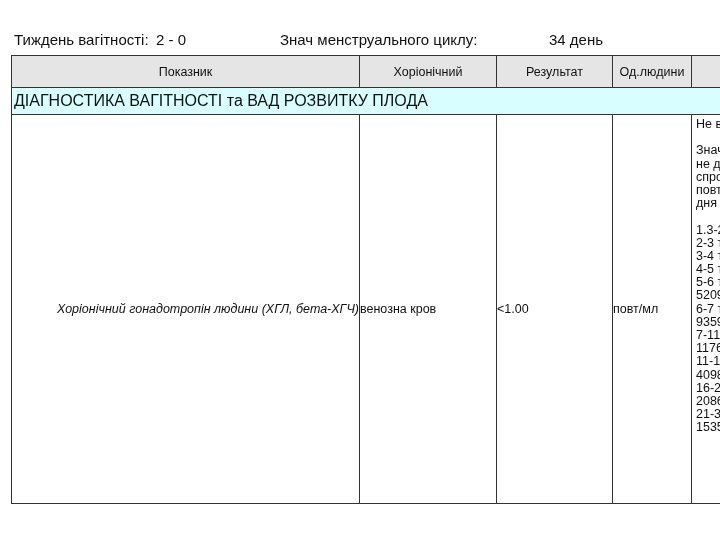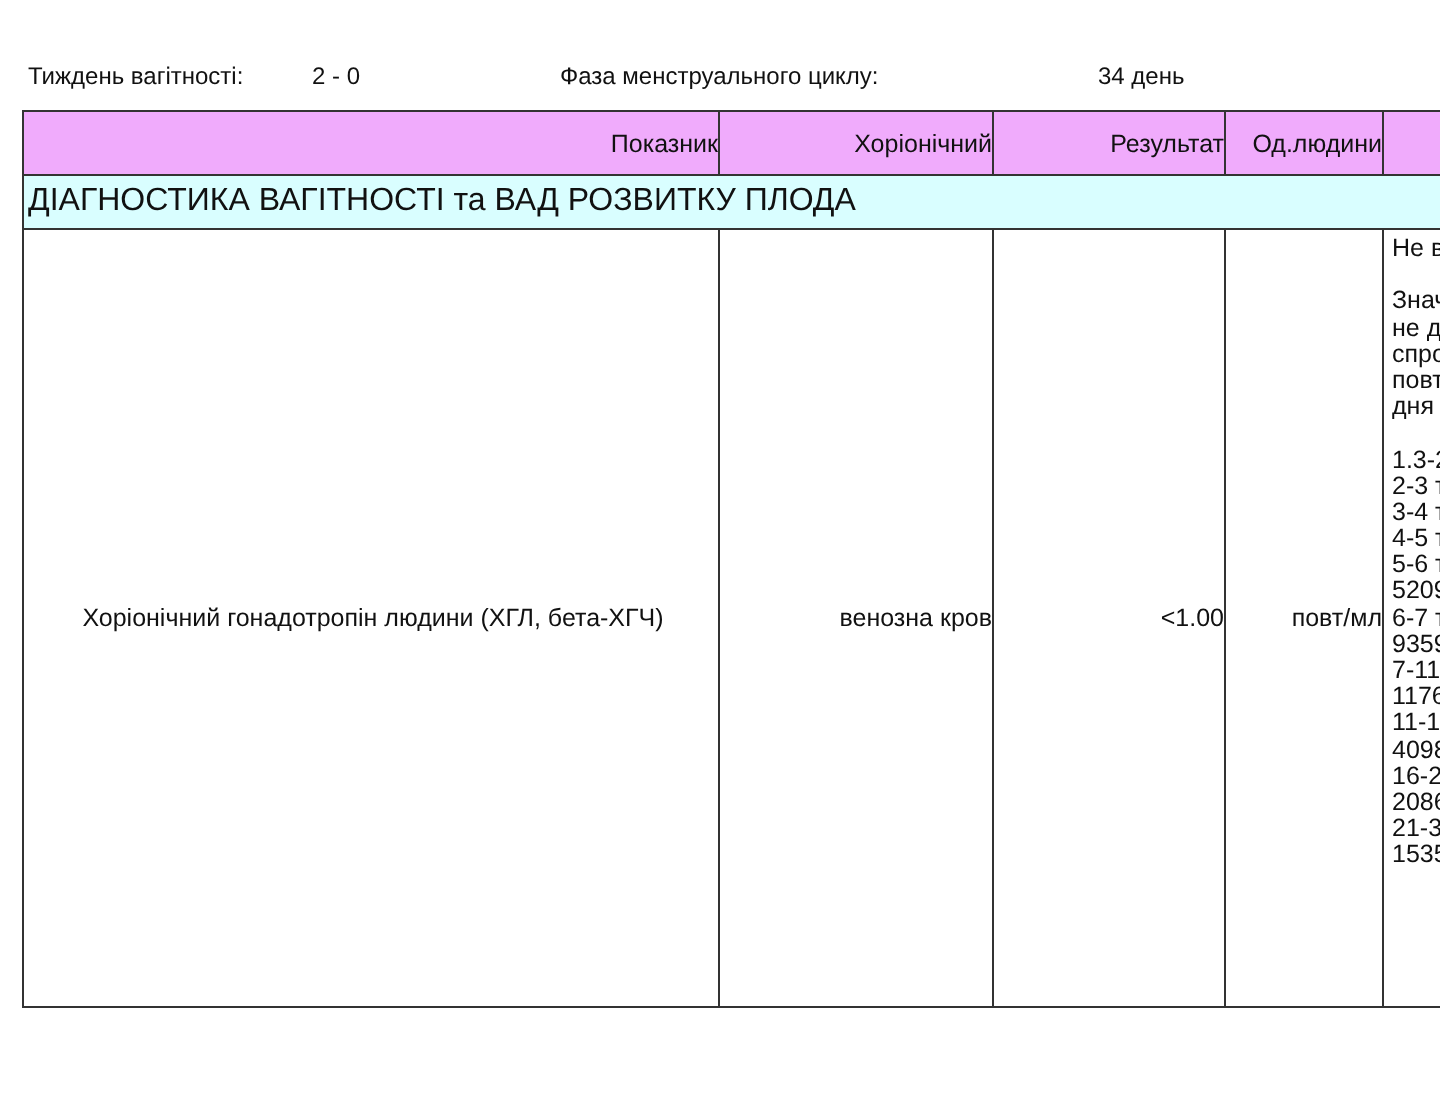--- a/index.html
+++ b/index.html
@@ -1,34 +1,34 @@
 <!DOCTYPE html>
 <html><head>
 <meta charset="utf-8">
 <style>
   html, body { margin:0; padding:0; background:#ffffff; }
   body { width:720px; height:548px; overflow:hidden; position:relative;
          font-family:"Liberation Sans", sans-serif; color:#111; }
-  .meta { position:absolute; top:31px; font-size:12px; }
+  .meta { position:absolute; top:31px; font-size:15px; }
   table { position:absolute; left:11px; top:55px; border-collapse:collapse;
           table-layout:fixed; width:760px; }
   td, th { border:1.5px solid #333; padding:0; font-weight:normal; font-size:12.5px; }
-  th { background:#f0abfc; height:31px; text-align:right; }
+  th { background:#e5e5e5; height:31px; text-align:center; }
   .section td { background:#d9feff; font-size:16px; height:26px; padding-left:2px; text-align:left; }
-  .data td { height:385px; text-align:right; vertical-align:middle; }
-  .data td.name { text-align:center; padding-left:2px; }
+  .data td { height:385px; text-align:left; vertical-align:middle; }
+  .data td.name { text-align:right; padding-left:2px;font-style:italic; }
   .data td.ref { text-align:left; vertical-align:top; padding:3px 0 0 4px; line-height:13.2px; font-size:12.5px; white-space:nowrap; overflow:hidden; }
   .ref div { height:13.2px; }
 </style>
 </head>
 <body>
 
 <span class="meta" style="left:14px">Тиждень вагітності:</span>
 <span class="meta" style="left:156px">2 - 0</span>
-<span class="meta" style="left:280px">Фаза менструального циклу:</span>
+<span class="meta" style="left:280px">Знач менструального циклу:</span>
 <span class="meta" style="left:549px">34 день</span>
 
 <table>
   <colgroup>
     <col style="width:348px">
       <col style="width:137px">
       <col style="width:116px">
       <col style="width:79px">
       <col style="width:80px">
   </colgroup>

